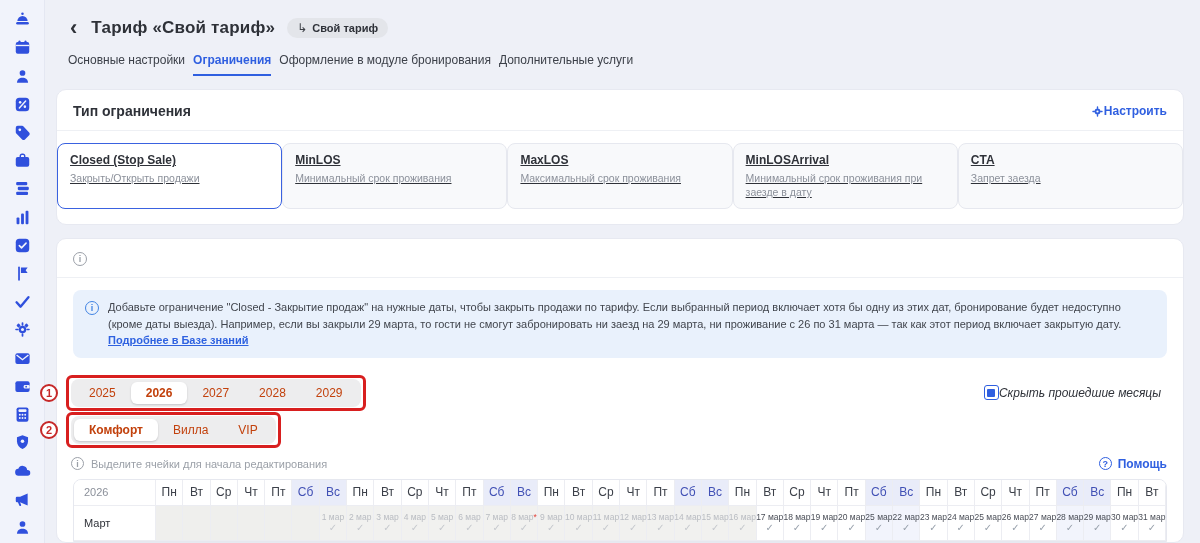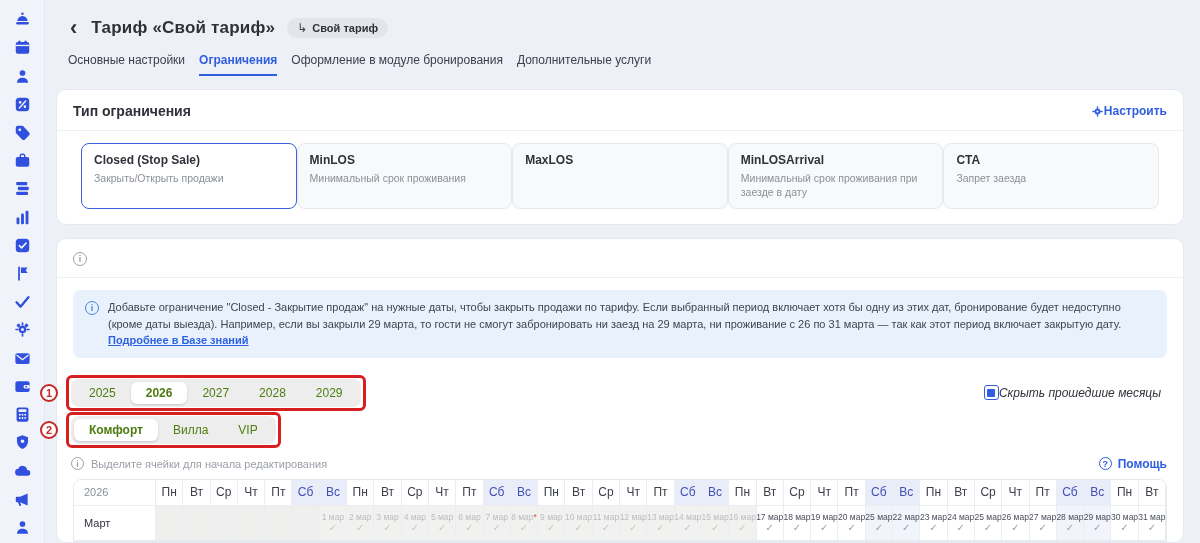--- a/index.html
+++ b/index.html
@@ -13,49 +13,49 @@
   .sic svg{ width:19px; height:19px; fill:#3050dd; }
   .sic.push{ margin-top:auto; }
   
   .main{ flex:1; padding:14px 16px 0 11px; position:relative; }
   .page-header{ display:flex; align-items:center; gap:12px; margin:4px 0 0 12px; }
   .back{ font-size:22px; line-height:18px; color:#2e3138; cursor:pointer; font-weight:bold; padding:0 2px;}
   .page-title{ font-size:17px; font-weight:bold; letter-spacing:.2px; }
   .badge{ background:#e3e5ea; border-radius:11px; padding:3px 10px; font-size:11px; font-weight:bold;
           display:inline-flex; align-items:center; gap:5px; color:#2e3138;}
   .badge .arr{ font-size:12px; font-weight:normal; color:#3c3f46;}
-  .tabs{ display:flex; gap:14px; margin:15px 0 0 12px; }
+  .tabs{ display:flex; gap:8px; margin:15px 0 0 12px; }
   .tab{ font-size:12px; color:#3c4049; padding-bottom:7px; cursor:pointer; }
   .tab.active{ color:#2f5fe0; border-bottom:2px solid #2f5fe0; font-weight:bold;}
   
   .card{ background:#fff; border:1px solid #e7e9f1; border-radius:10px; margin-top:13px; }
   .card-head{ display:flex; align-items:center; justify-content:space-between; padding:13px 16px 11px;
               border-bottom:1px solid #eef0f4;}
   .card-title{ font-size:14px; font-weight:bold; display:flex; align-items:center; gap:7px;}
   .configure{ color:#2f5fe0; font-size:12px; font-weight:bold; display:flex; align-items:center; cursor:pointer;}
   .configure svg{ width:13px; height:13px; fill:#2f5fe0;}
-  .type-cards{ display:flex; padding:12px 24px 15px; }
+  .type-cards{ display:flex; padding:12px 0 15px;text-decoration:underline; }
   .type-card{ flex:1; background:#f8f9fb; border:1px solid #e6e8ef; border-radius:8px; padding:9px 12px; min-height:52px; cursor:pointer;}
   .type-card.selected{ background:#fff; border:1px solid #3a62e0; }
   .tc-title{ font-size:12px; font-weight:bold; margin-bottom:4px; color:#2f3239;}
   .tc-desc{ font-size:10.5px; color:#8b909a; line-height:1.35;}
   
   .i-circle{ width:14px; height:14px; border:1.3px solid #9ba0a8; border-radius:50%; color:#9ba0a8;
              font-size:9px; display:inline-flex; align-items:center; justify-content:center; font-weight:bold; flex:0 0 auto;}
   .i-circle.blue{ border-color:#4284e3; color:#4284e3;}
   
   .banner{ margin:12px 16px 10px; background:#e9f1fc; border-radius:8px; padding:9px 12px; display:flex; gap:9px;
            font-size:11px; line-height:1.5; color:#41454d;}
   .banner a{ color:#2f62e0; text-decoration:underline; font-weight:bold; cursor:pointer;}
   
   .controls{ padding:5px 16px 0 14px; }
   .ctrl-row{ display:flex; align-items:center; justify-content:space-between; margin-top:6px;}
   .anno-wrap{ position:relative; display:inline-flex; }
   .seg{ background:#ededee; border-radius:8px; padding:3px; display:inline-flex; }
-  .seg-item{ padding:4px 15px; font-size:12px; color:#4d7c0f; border-radius:6px; cursor:pointer; white-space:nowrap;}
+  .seg-item{ padding:4px 15px; font-size:12px; color:#c2410c; border-radius:6px; cursor:pointer; white-space:nowrap;}
   .seg-item.active{ background:#fff; font-weight:bold; box-shadow:0 1px 2px rgba(20,20,40,.18);}
   .red-frame{ position:absolute; inset:-4px -5px; border:3px solid #d81f1f; border-radius:6px; pointer-events:none;}
   .anno-num{ position:absolute; left:-31px; top:50%; transform:translateY(-50%); width:18px; height:18px;
              border:2px solid #c62828; border-radius:50%; background:#fff; color:#c62828; font-size:11px;
              font-weight:bold; display:flex; align-items:center; justify-content:center;}
   .hide-past{ display:flex; align-items:center; font-size:12px; color:#2f3239; cursor:pointer; margin-right:6px;font-style:italic;}
   .cbx{ width:15px; height:15px; border:1.5px solid #2f5fe0; border-radius:3px; display:flex; align-items:center; justify-content:center;}
   .cbx .fill{ width:8px; height:8px; background:#2f5fe0; border-radius:1px;}
   .hint-row{ display:flex; align-items:center; justify-content:space-between; margin:13px 16px 8px 14px;}
   .hint{ display:flex; gap:7px; align-items:center; font-size:11px; color:#9ba0a8;}
@@ -256,20 +256,21 @@
         <div class="type-card selected">
           <div class="tc-title">Closed (Stop Sale)</div>
           <div class="tc-desc">Закрыть/Открыть продажи</div>
         </div>
         <div class="type-card">
           <div class="tc-title">MinLOS</div>
           <div class="tc-desc">Минимальный срок проживания</div>
         </div>
         <div class="type-card">
           <div class="tc-title">MaxLOS</div>
+          <div class="tc-desc">Максимальный срок проживания</div>
         </div>
         <div class="type-card">
           <div class="tc-title">MinLOSArrival</div>
           <div class="tc-desc">Минимальный срок проживания при заезде в дату</div>
         </div>
         <div class="type-card">
           <div class="tc-title">CTA</div>
           <div class="tc-desc">Запрет заезда</div>
         </div>
       </div>

